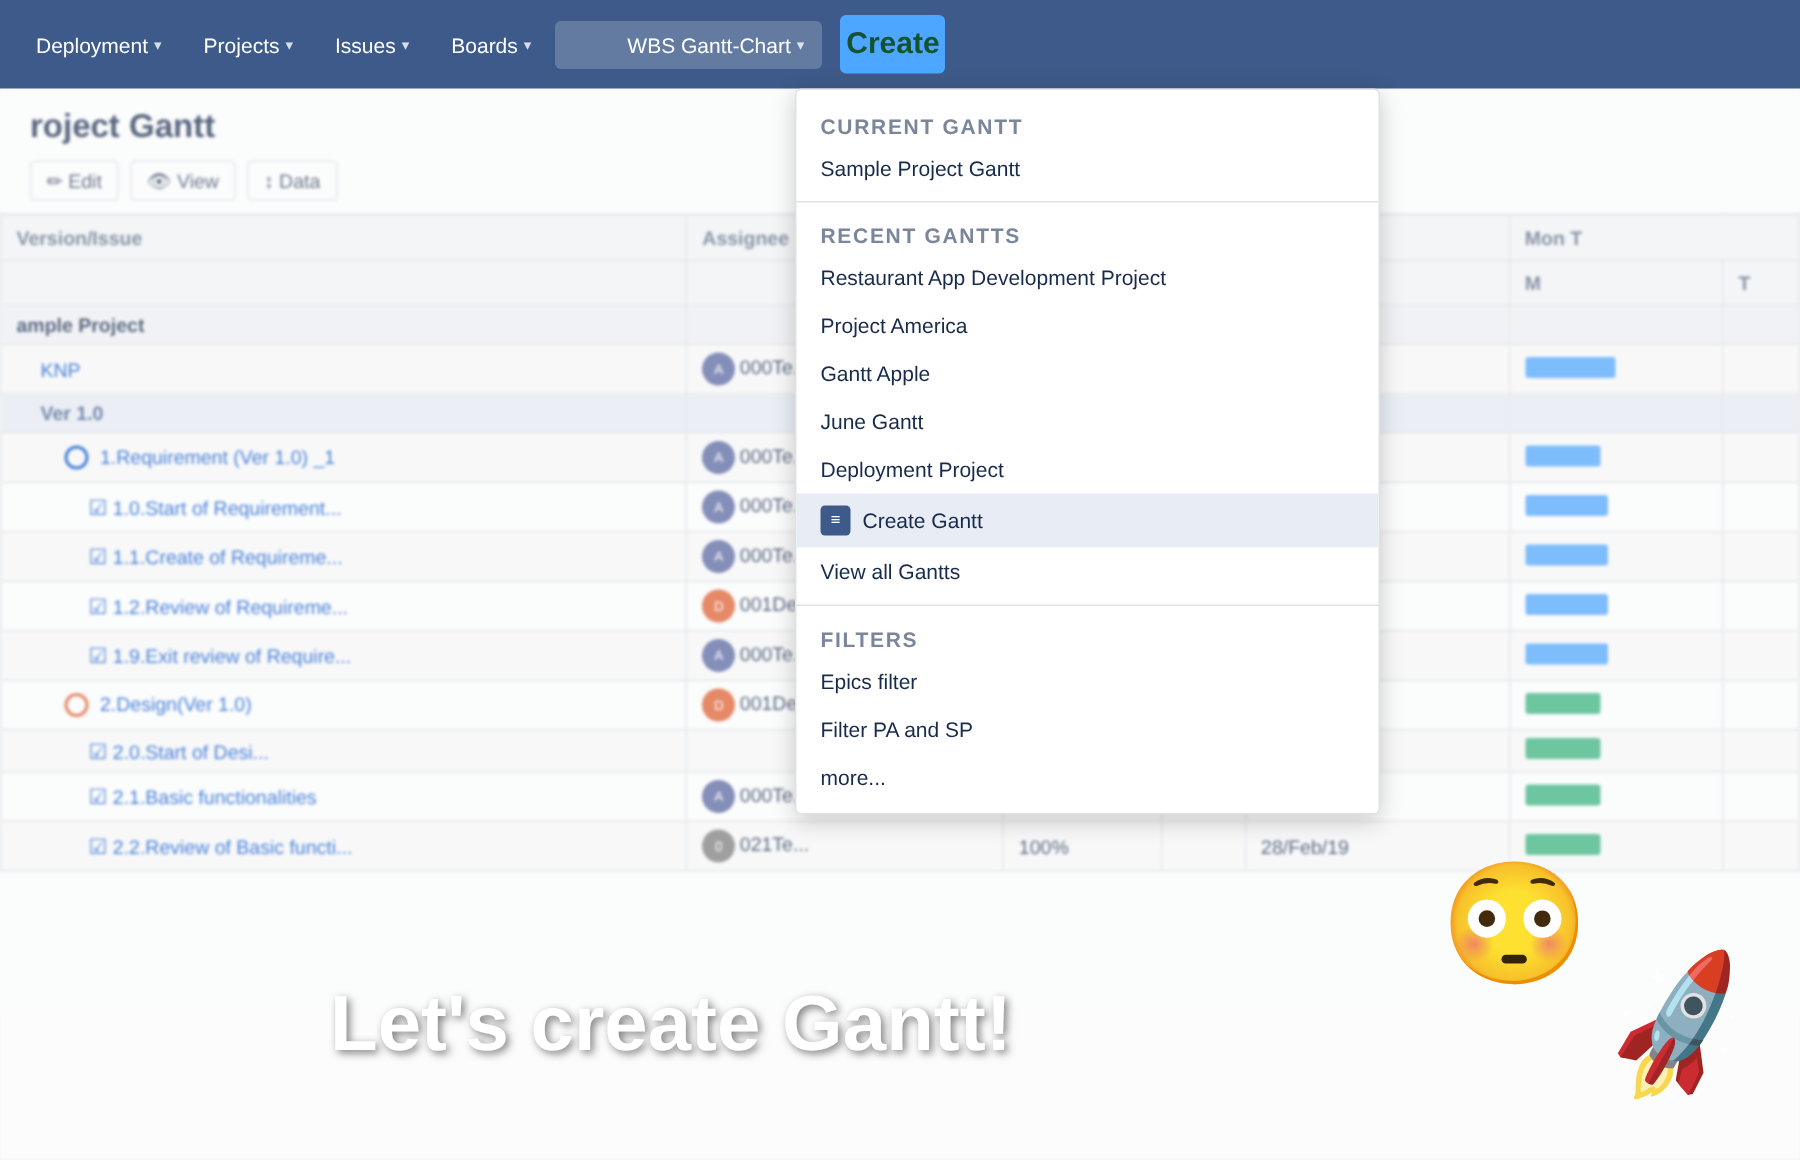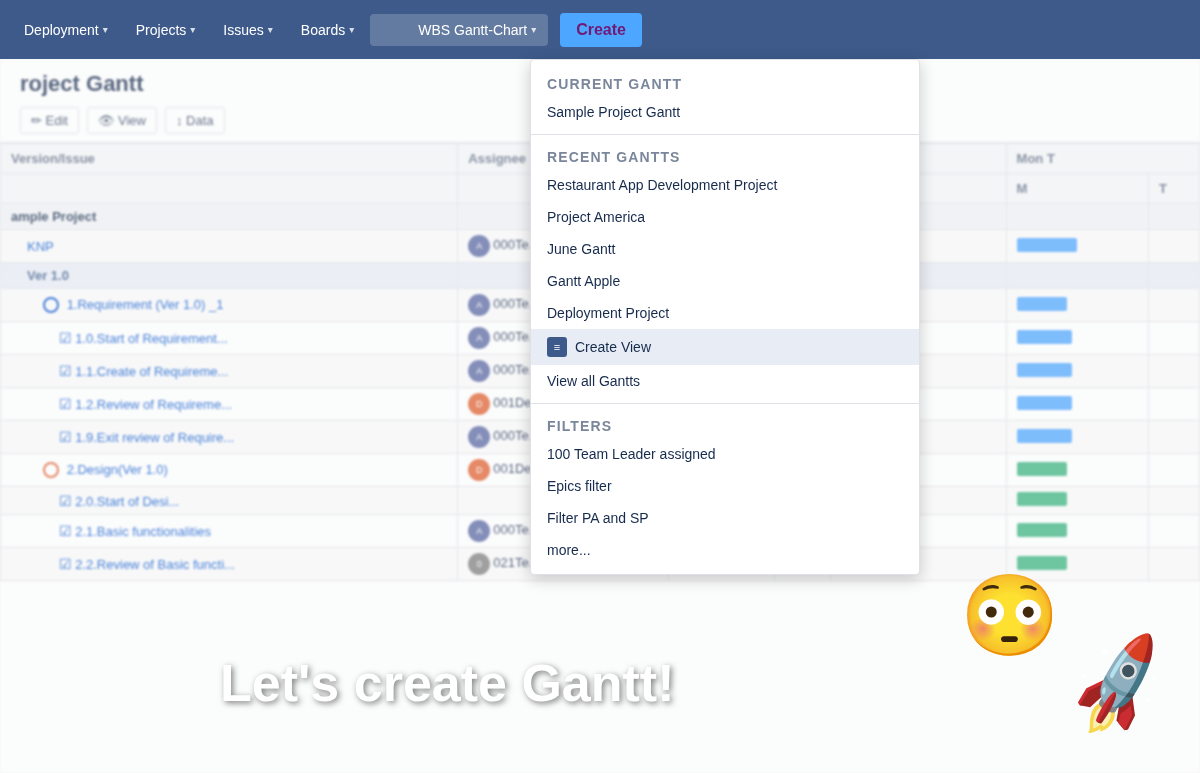--- a/index.html
+++ b/index.html
@@ -24,25 +24,25 @@
       font-size: 14px;
       display: flex;
       align-items: center;
       gap: 4px;
       white-space: nowrap;
     }
     .nav-item .chevron { font-size: 10px; opacity: 0.8; }
     .nav-item.active-wbs { background: rgba(255,255,255,0.2); padding-left: 48px; }
     .create-btn {
       background: #4da6ff;
-      color: #701a75;
-      padding: 8px 16px;
+      color: #14532d;
+      padding: 8px 4px;
       border-radius: 4px;
       cursor: pointer;
-      font-size: 16px;
+      font-size: 20px;
       font-weight: 600;
       margin-left: 8px;
     }
 
     
     .main-content {
       display: flex;
       flex-direction: column;
       height: calc(773px - 59px);
       position: relative;
@@ -424,31 +424,30 @@
   </div>
 </div>
 
 <div class="dropdown-menu">
   <div class="dropdown-section-label">CURRENT GANTT</div>
   <div class="dropdown-item">Sample Project Gantt</div>
   <div class="dropdown-divider"></div>
   <div class="dropdown-section-label">RECENT GANTTS</div>
   <div class="dropdown-item">Restaurant App Development Project</div>
   <div class="dropdown-item">Project America</div>
+  <div class="dropdown-item">Gantt Apple</div>
   <div class="dropdown-item">June Gantt</div>
-  <div class="dropdown-item">Gantt Apple</div>
   <div class="dropdown-item">Deployment Project</div>
   <div class="dropdown-item highlighted">
     <span class="create-gantt-icon">≡</span>
-    <span>Create View</span>
+    <span>Create Gantt</span>
   </div>
   <div class="dropdown-item">View all Gantts</div>
   <div class="dropdown-divider"></div>
   <div class="dropdown-section-label">FILTERS</div>
-  <div class="dropdown-item">100 Team Leader assigned</div>
   <div class="dropdown-item">Epics filter</div>
   <div class="dropdown-item">Filter PA and SP</div>
   <div class="dropdown-item">more...</div>
 </div>
 
 <div class="overlay-emoji">😳</div>
 <div class="overlay-rocket">🚀</div>
 <div class="overlay-text">Let's create Gantt!</div>
 
 </body></html>

